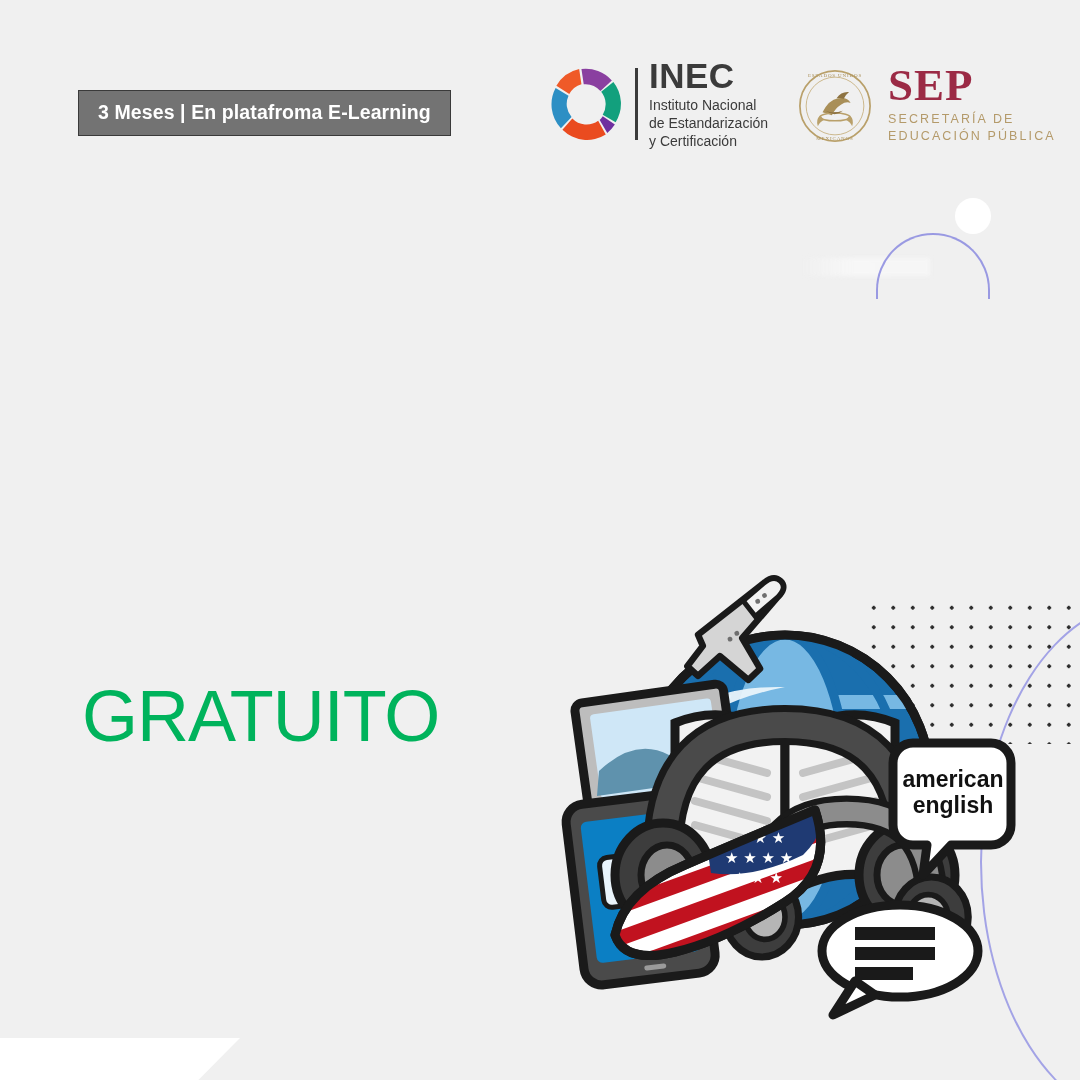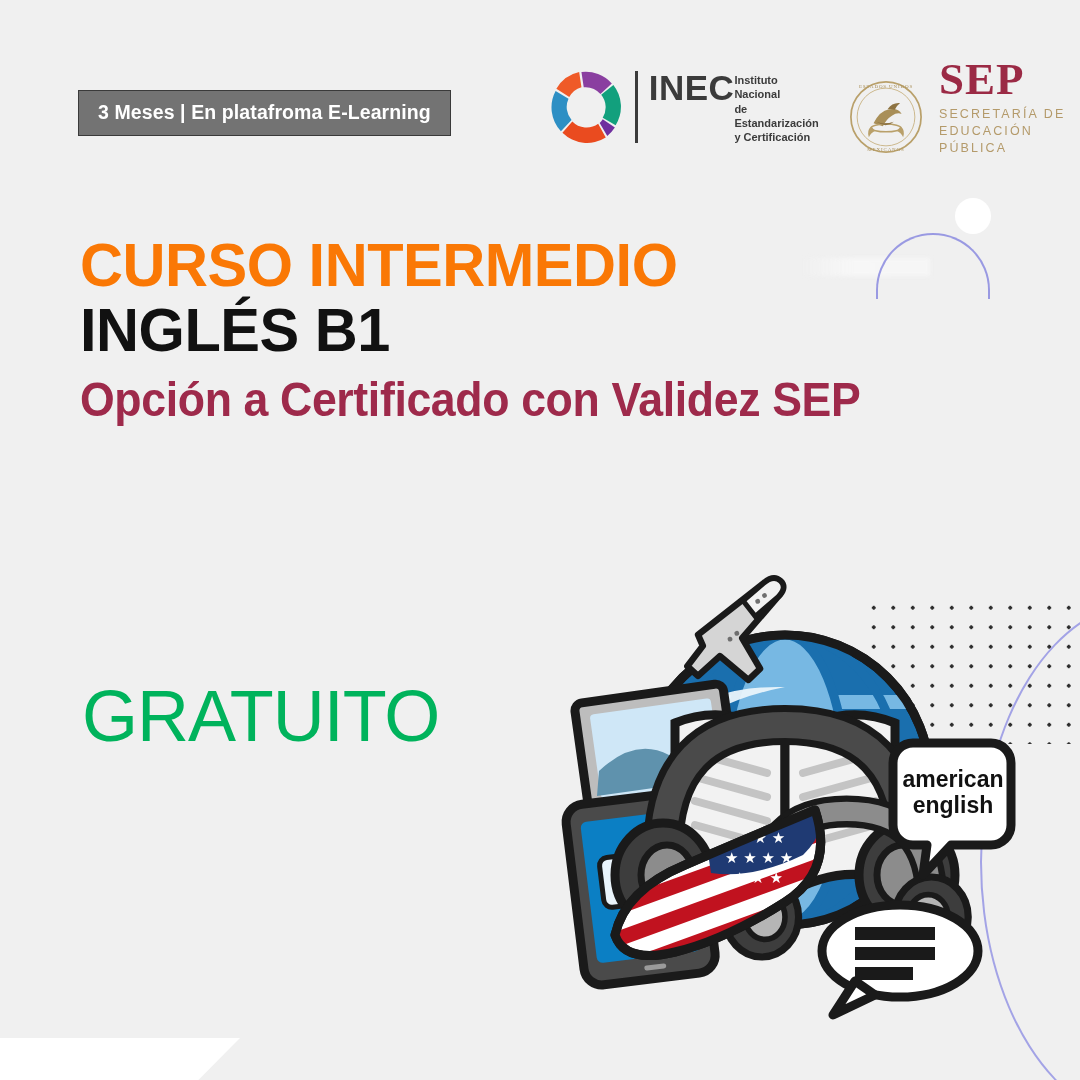--- a/index.html
+++ b/index.html
@@ -39,23 +39,23 @@
     box-shadow:inset 0 0 0 1px #3a3a3a;
     white-space:nowrap;
   }
 
   .logos{position:absolute;left:548px;top:58px;display:flex;align-items:center;gap:28px;}
 
   
   .inec{display:flex;align-items:center;gap:11px;}
   .inec-ring{width:76px;height:76px;flex:none;}
   .inec-div{width:3px;height:72px;background:#3b3b3b;}
-  .inec-txt{display:flex;flex-direction:row;}
+  .inec-txt{display:flex;flex-direction:column;}
   .inec-name{font-size:35px;font-weight:bold;color:#3b3b3b;line-height:1;letter-spacing:.5px;}
-  .inec-sub{font-size:11px;color:#3b3b3b;line-height:1.3;margin-top:3px;font-weight:700;}
+  .inec-sub{font-size:14px;color:#3b3b3b;line-height:1.3;margin-top:3px;font-weight:400;}
 
   
   .sep{display:flex;align-items:flex-end;gap:14px;}
   .sep-emblem{width:78px;height:78px;flex:none;}
   .sep-txt{display:flex;flex-direction:column;}
   .sep-name{font-family:"Liberation Serif", serif;font-size:45px;font-weight:bold;
     color:#9b2a45;line-height:.95;letter-spacing:1px;}
   .sep-sub{font-size:12.5px;color:#b49a6a;letter-spacing:2.1px;line-height:1.35;margin-top:5px;font-weight:500;}
 
   
@@ -131,25 +131,20 @@
         <div class="sep-name">SEP</div>
         <div class="sep-sub">
           <div>SECRETARÍA DE</div>
           <div>EDUCACIÓN PÚBLICA</div>
         </div>
       </div>
     </div>
 
   </div>
 
-  <div class="headline">
-    <div class="h-kicker">CURSO INTERMEDIO</div>
-    <div class="h-main">INGLÉS B1</div>
-    <div class="h-sub">Opción a Certificado con Validez SEP</div>
-  </div>
 
   <div class="free">GRATUITO</div>
 
   <div class="illus">
     <svg viewBox="0 0 470 450">
       <defs>
         <clipPath id="globeClip">
             <circle cx="230" cy="205" r="145"></circle>
           </clipPath>
         <clipPath id="flagClip">

